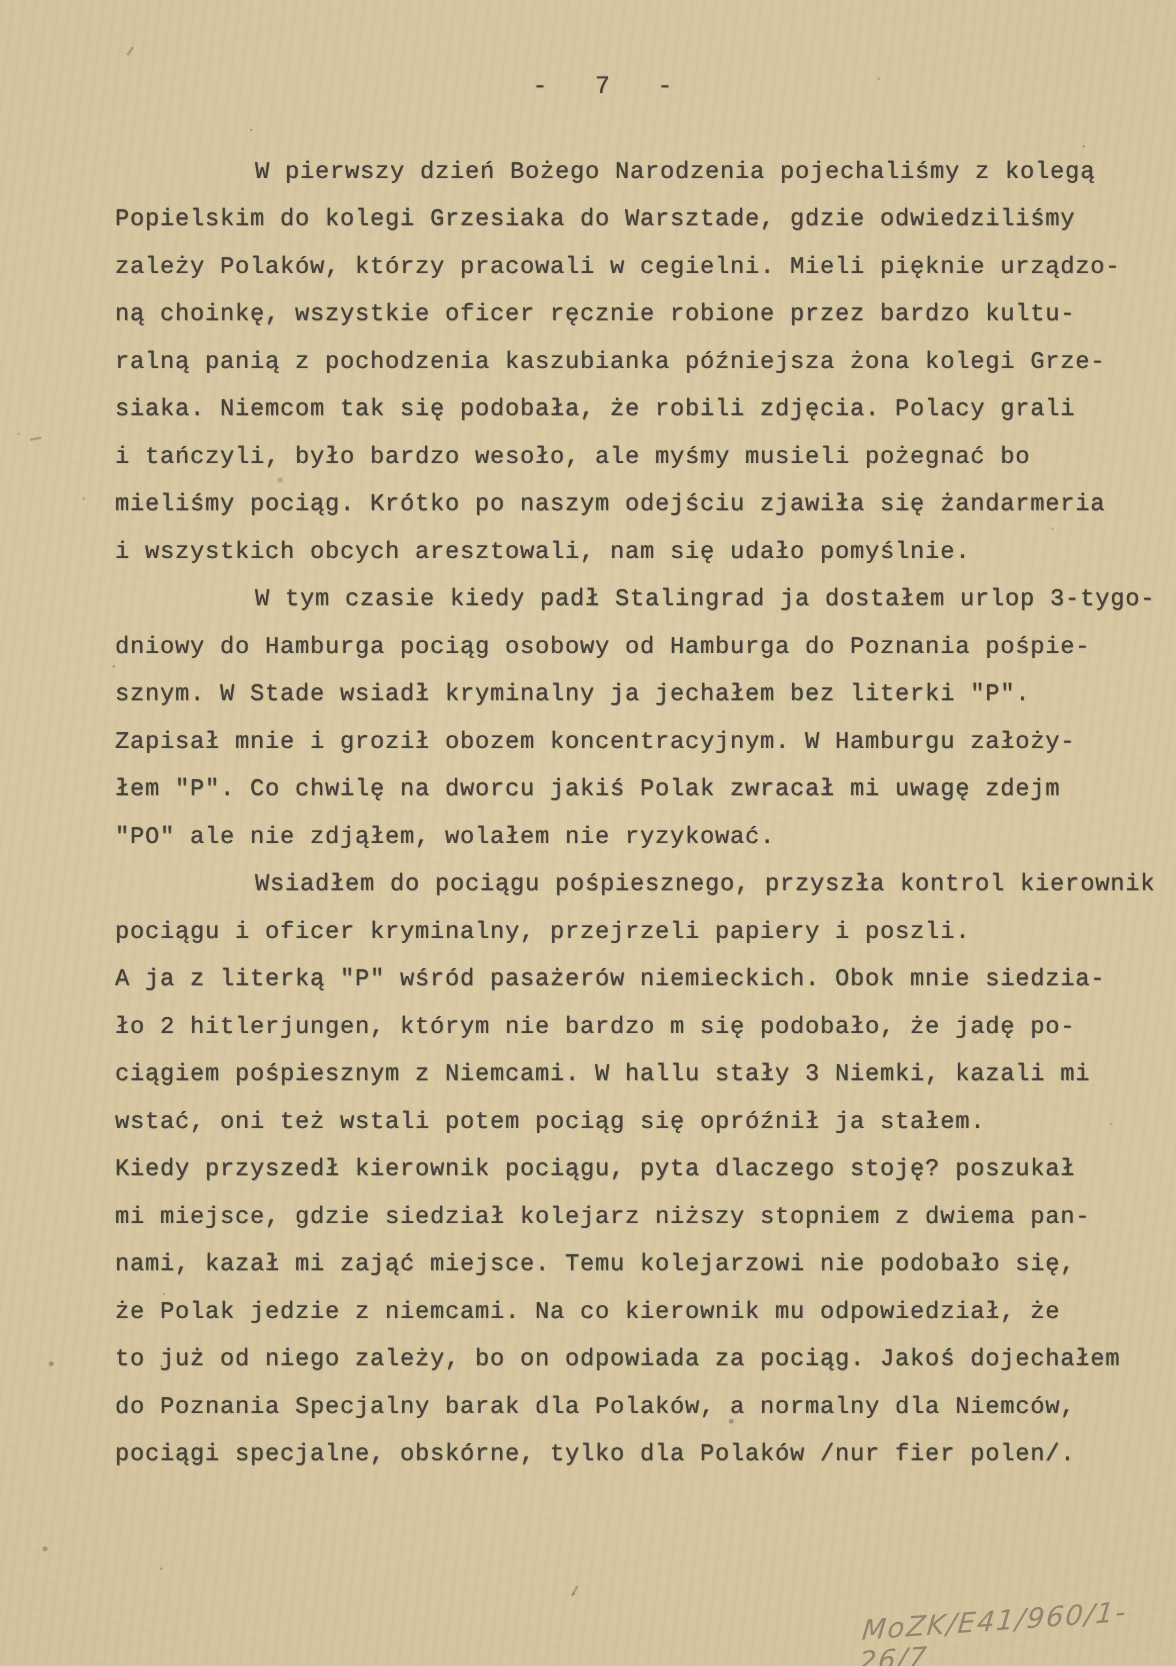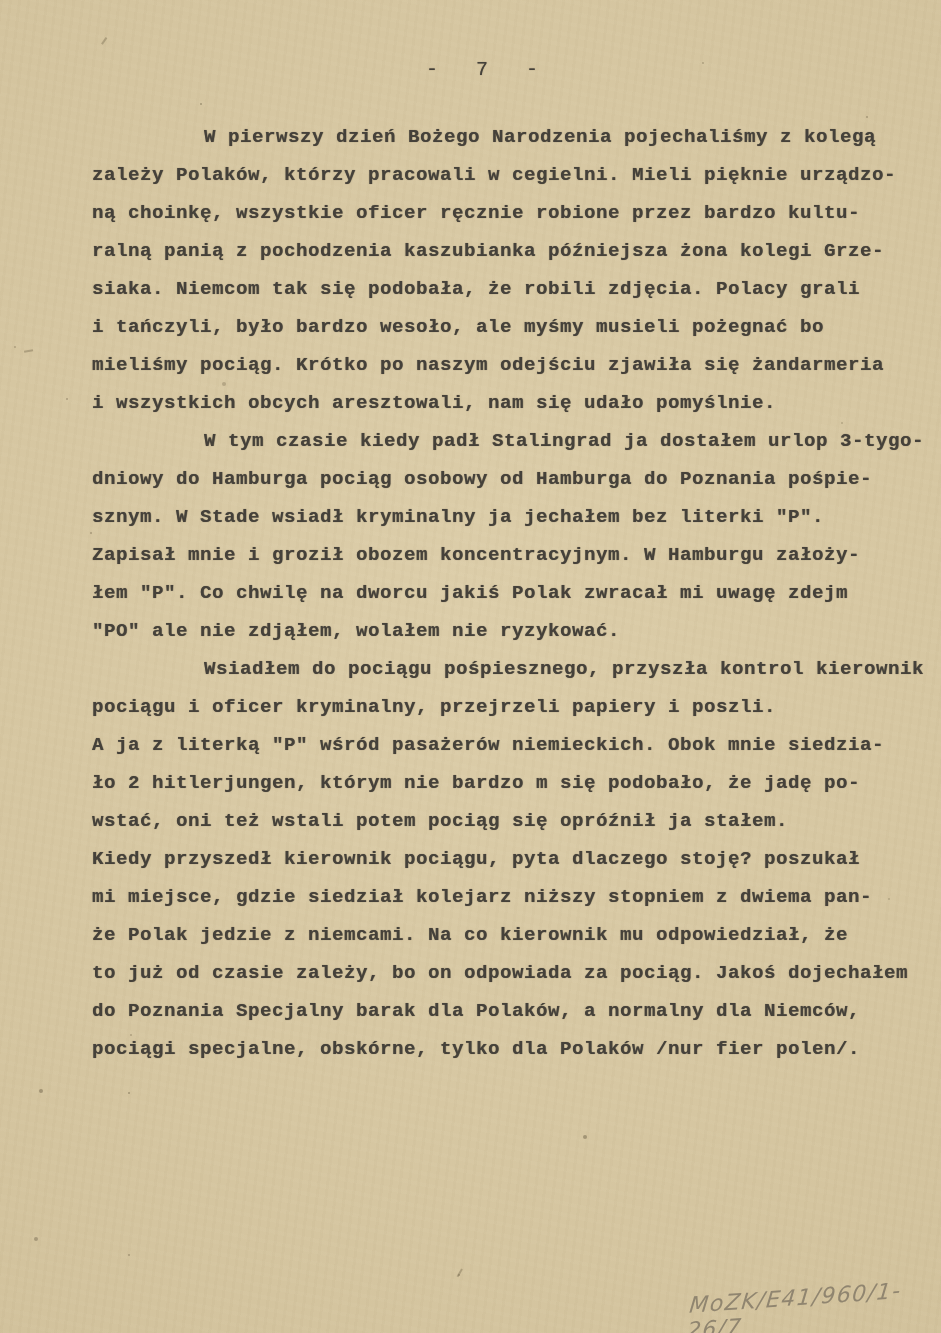--- a/index.html
+++ b/index.html
@@ -23,21 +23,21 @@
     top: 58px; left: 0; right: 0;
     text-align: center;
     transform: translateX(18px);
     font-size: 20px;
     letter-spacing: 13px;
     color: var(--ink, #45413a);
     text-shadow: 0 0 1px rgba(60,55,45,0.55);
   }
   .text-block {
     position: absolute;
-    top: 118px; left: 92px; width: 824px; font-weight: bold;
+    top: 118px; left: 92px; width: 824px;
   }
   .line {
     font-size: 19px;
     line-height: 38px;
     letter-spacing: 0.6px;
     white-space: pre;
     color: var(--ink, #45413a);
     text-shadow: 0 0 1px rgba(60,55,45,0.55), 0.4px 0.4px 0 rgba(70,64,52,0.35);
   }
   .line.indent { text-indent: 112px; }
@@ -83,42 +83,45 @@
   .mark.m3 { top: 1272px; left: 455px; width: 9px; height: 1.5px; transform: rotate(-60deg); }
 </style>
 </head>
 <body>
 
 <div class="page">
   <div class="page-number">- 7 -</div>
 
   <div class="text-block">
       <div class="line indent">W pierwszy dzień Bożego Narodzenia pojechaliśmy z kolegą</div>
+      <div class="line">Popielskim do kolegi Grzesiaka do Warsztade, gdzie odwiedziliśmy</div>
       <div class="line">zależy Polaków, którzy pracowali w cegielni. Mieli pięknie urządzo-</div>
       <div class="line">ną choinkę, wszystkie oficer ręcznie robione przez bardzo kultu-</div>
       <div class="line">ralną panią z pochodzenia kaszubianka późniejsza żona kolegi Grze-</div>
       <div class="line">siaka. Niemcom tak się podobała, że robili zdjęcia. Polacy grali</div>
       <div class="line">i tańczyli, było bardzo wesoło, ale myśmy musieli pożegnać bo</div>
       <div class="line">mieliśmy pociąg. Krótko po naszym odejściu zjawiła się żandarmeria</div>
       <div class="line">i wszystkich obcych aresztowali, nam się udało pomyślnie.</div>
       <div class="line indent">W tym czasie kiedy padł Stalingrad ja dostałem urlop 3-tygo-</div>
       <div class="line">dniowy do Hamburga pociąg osobowy od Hamburga do Poznania pośpie-</div>
       <div class="line">sznym. W Stade wsiadł kryminalny ja jechałem bez literki "P".</div>
       <div class="line">Zapisał mnie i groził obozem koncentracyjnym. W Hamburgu założy-</div>
       <div class="line">łem "P". Co chwilę na dworcu jakiś Polak zwracał mi uwagę zdejm</div>
       <div class="line">"PO" ale nie zdjąłem, wolałem nie ryzykować.</div>
       <div class="line indent">Wsiadłem do pociągu pośpiesznego, przyszła kontrol kierownik</div>
       <div class="line">pociągu i oficer kryminalny, przejrzeli papiery i poszli.</div>
       <div class="line">A ja z literką "P" wśród pasażerów niemieckich. Obok mnie siedzia-</div>
       <div class="line">ło 2 hitlerjungen, którym nie bardzo m się podobało, że jadę po-</div>
+      <div class="line">ciągiem pośpiesznym z Niemcami. W hallu stały 3 Niemki, kazali mi</div>
       <div class="line">wstać, oni też wstali potem pociąg się opróźnił ja stałem.</div>
       <div class="line">Kiedy przyszedł kierownik pociągu, pyta dlaczego stoję? poszukał</div>
       <div class="line">mi miejsce, gdzie siedział kolejarz niższy stopniem z dwiema pan-</div>
+      <div class="line">nami, kazał mi zająć miejsce. Temu kolejarzowi nie podobało się,</div>
       <div class="line">że Polak jedzie z niemcami. Na co kierownik mu odpowiedział, że</div>
-      <div class="line">to już od czasie zależy, bo on odpowiada za pociąg. Jakoś dojechałem</div>
+      <div class="line">to już od niego zależy, bo on odpowiada za pociąg. Jakoś dojechałem</div>
       <div class="line">do Poznania Specjalny barak dla Polaków, a normalny dla Niemców,</div>
       <div class="line">pociągi specjalne, obskórne, tylko dla Polaków /nur fier polen/.</div>
     </div>
 
   <div class="annotation">MoZK/E41/960/1-26/7</div>
 
   <div class="speckles"></div>
   <div class="mark m1"></div>
   <div class="mark m2"></div>
   <div class="mark m3"></div>

